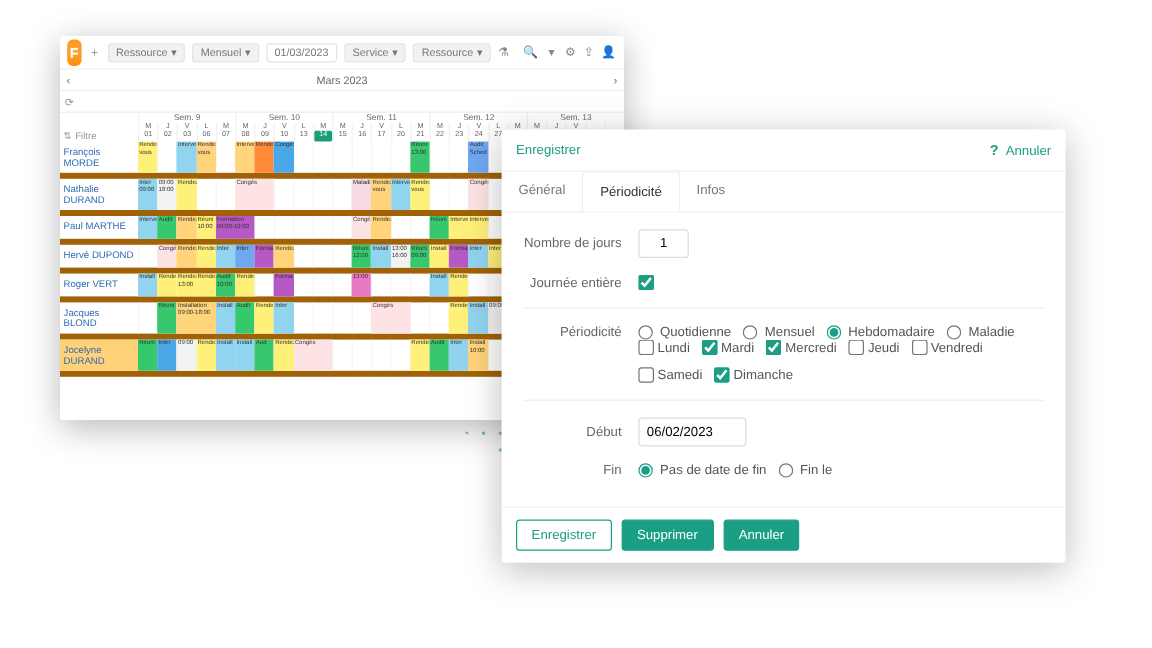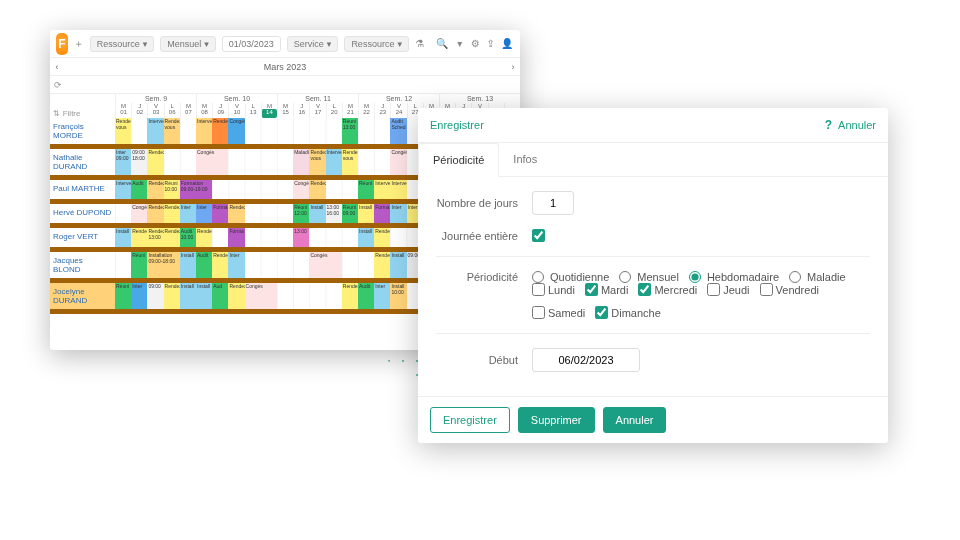--- a/index.html
+++ b/index.html
@@ -36,21 +36,21 @@
 .mhd2 .ttl{flex:1;text-align:center;color:#555}
 .lnk{color:#1a9e84;font-size:11px;cursor:pointer}
 .q{color:#1a9e84;margin-right:6px;font-weight:bold}
 .tabs{display:flex;gap:0;font-size:11px;color:#777;border-bottom:1px solid #eee}
 .tab{padding:10px 14px;cursor:pointer}
 .tab.act{border:1px solid #eee;border-bottom:1px solid #fff;margin-bottom:-1px;border-radius:3px 3px 0 0;color:#333}
 .body{padding:14px 18px 10px}
 .frow{display:flex;align-items:center;margin-bottom:14px}
 .flab{width:82px;text-align:right;margin-right:14px;font-size:11px;color:#666}
 .inp{width:42px;height:24px;border:1px solid #ddd;border-radius:3px;padding:0 6px;font-size:11px;text-align:center}
-.inp.wide{width:108px;text-align:center}
+.inp.wide{width:90px;text-align:left}
 .chk{width:13px;height:13px;accent-color:#1a9e84}
 .rad{width:12px;height:12px;accent-color:#1a9e84;margin-right:3px;vertical-align:middle}
 .rgroup{display:flex;flex-wrap:wrap;gap:10px;font-size:11px;color:#555;align-items:center}
 .rgroup label{display:flex;align-items:center;gap:3px;cursor:pointer}
 hr{border:none;border-top:1px solid #eee;margin:6px 0 14px}
 .ftr{padding:10px 12px;border-top:1px solid #eee;display:flex;gap:8px}
 .btn{padding:6px 12px;border-radius:3px;font-size:11px;cursor:pointer;border:1px solid #1a9e84}
 .btn.outline{background:#fff;color:#1a9e84}
 .btn.fill{background:#1a9e84;color:#fff}
 </style>
@@ -289,20 +289,21 @@
       </div>
     </div>
 </div>
 
 <div class="modal">
   <div class="mhd2">
     <span class="lnk">Enregistrer</span>
     <span><span class="q">?</span><span class="lnk">Annuler</span></span>
   </div>
   <div class="tabs">
+    <div class="tab">Général</div>
     <div class="tab act">Périodicité</div>
     <div class="tab">Infos</div>
   </div>
   <div class="body">
     <div class="frow">
       <div class="flab">Nombre de jours</div>
       <input class="inp" value="1" style="">
     </div>
     <div class="frow">
       <div class="flab">Journée entière</div>
@@ -360,19 +361,32 @@
               <span>Dimanche</span>
             </label>
           </div>
       </div>
     </div>
     <hr>
     <div class="frow">
       <div class="flab">Début</div>
       <input class="inp wide" value="06/02/2023" style="">
     </div>
+    <div class="frow">
+      <div class="flab">Fin</div>
+      <div class="rgroup">
+        <label>
+            <input type="radio" class="rad" name="end" checked="" style="">
+            <span>Pas de date de fin</span>
+          </label>
+        <label>
+            <input type="radio" class="rad" name="end" style="">
+            <span>Fin le</span>
+          </label>
+      </div>
+    </div>
   </div>
   <div class="ftr">
     <button class="btn outline">Enregistrer</button>
     <button class="btn fill">Supprimer</button>
     <button class="btn fill">Annuler</button>
   </div>
 </div>
 
 </body></html>

